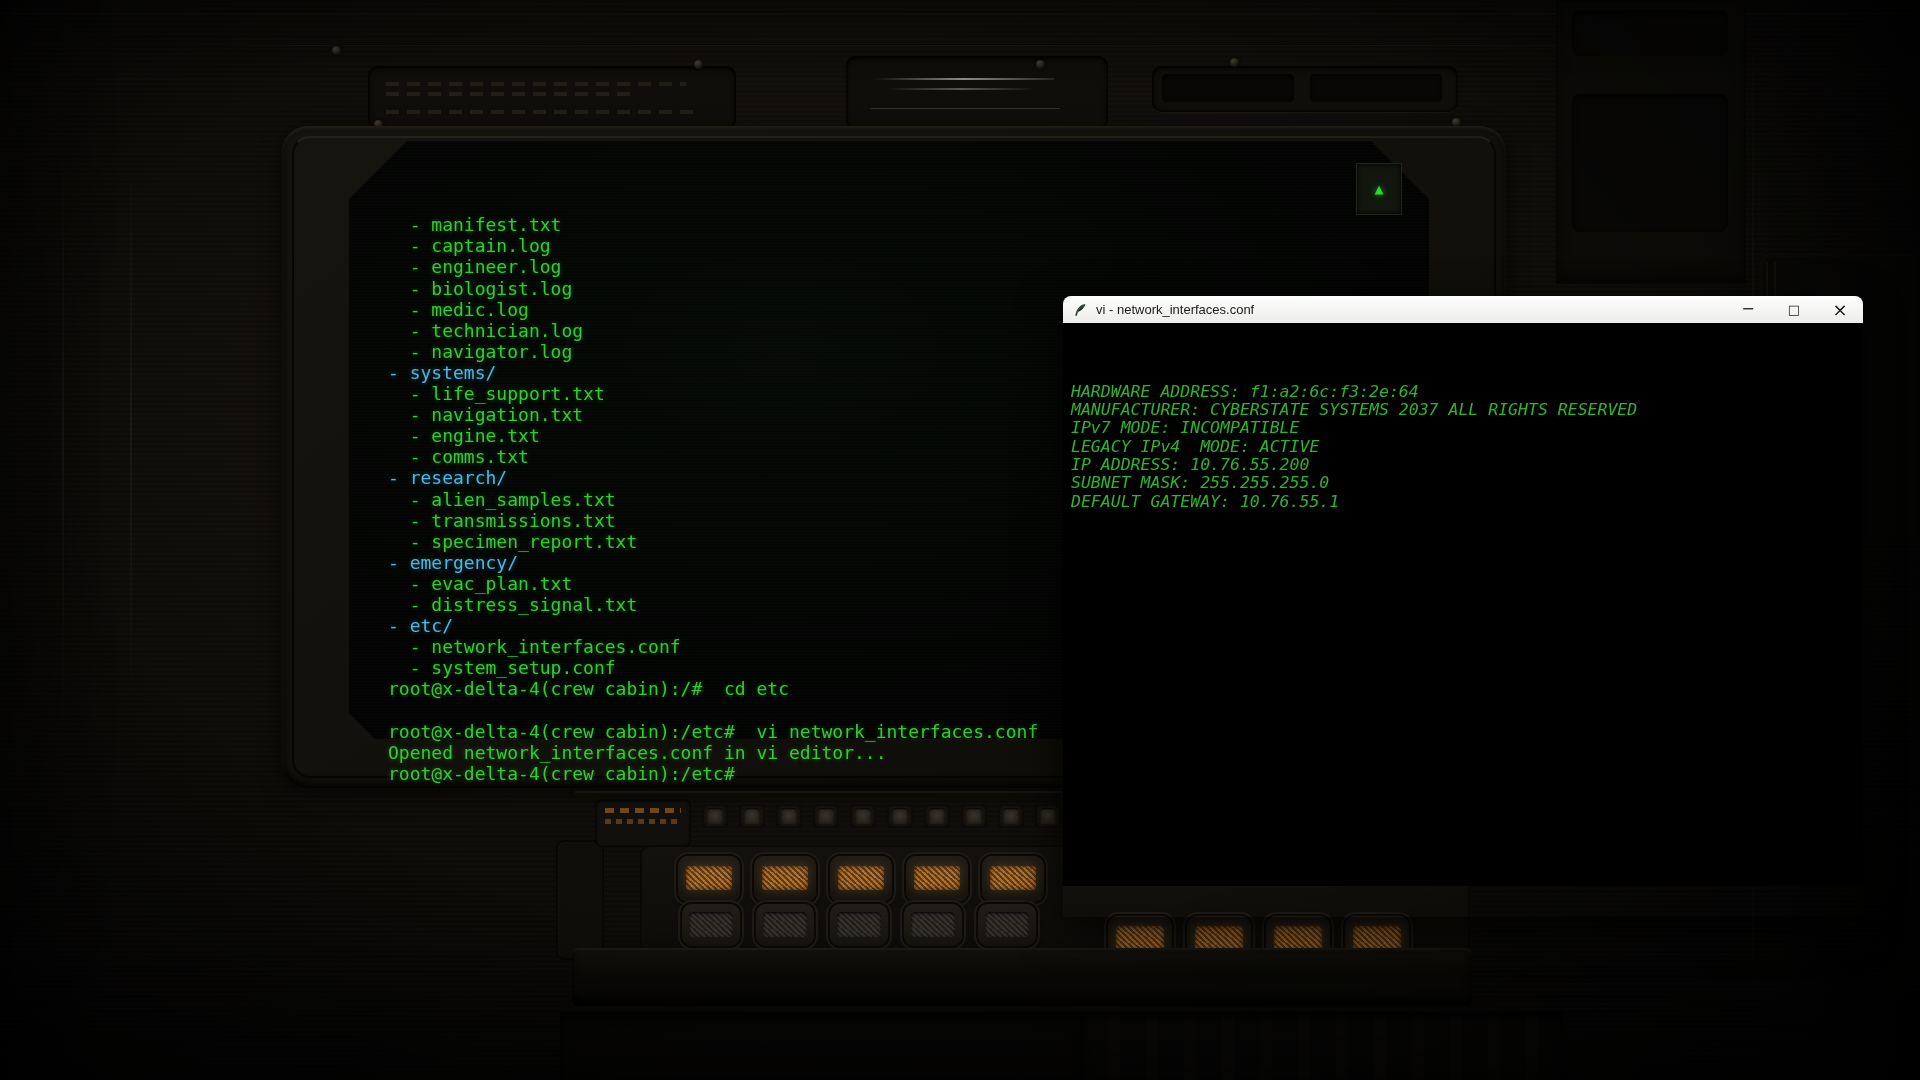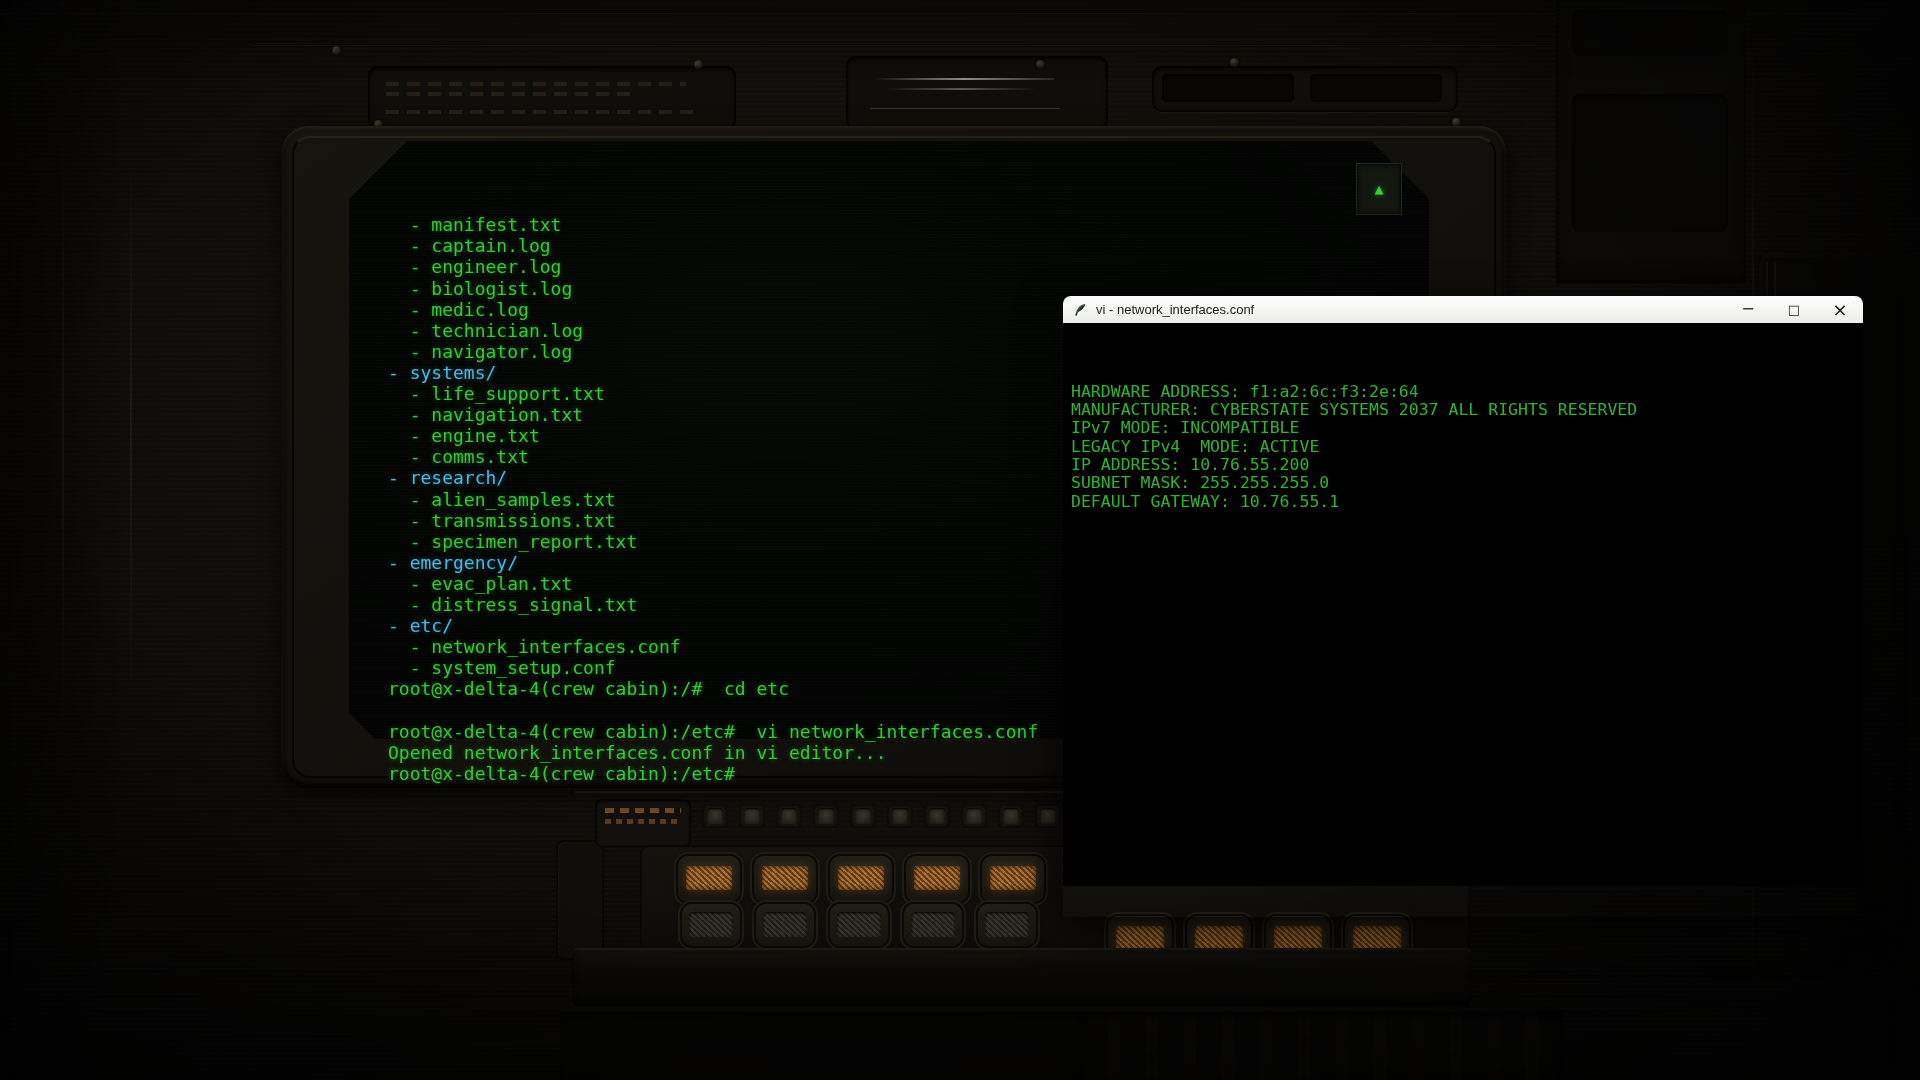--- a/index.html
+++ b/index.html
@@ -110,21 +110,21 @@
   #appicon{position:static !important;width:14px;height:16px;flex:0 0 auto;}
   #ctrls{position:static !important;margin-left:auto;display:flex;}
   .ctrl{position:static !important;width:46px;height:27px;display:flex;align-items:center;justify-content:center;
     color:#1c1c1c;font-family:"DejaVu Sans",sans-serif;cursor:default;}
   .g{position:static !important;}
   .g.min{font-size:16px;transform:translateY(-1px);}
   .g.max{font-size:13px;}
   .g.cls{font-size:18px;}
   #vicontent{left:0;top:27px;width:800px;height:563px;background:#000;padding:5px 8px;
     font-size:16.5px;line-height:18.3px;color:#2eb52e;white-space:pre;}
-  .viline{position:static !important;min-height:18.3px;}
+  .viline{position:static !important;min-height:18.3px;font-style:italic;}
   #savebar{left:0;top:590px;width:800px;height:31px;border-top:2px solid #e9e9e7;
     background:linear-gradient(#454543,#32322e);display:flex;align-items:center;justify-content:center;
     color:#3dbb3d;font-size:16px;box-shadow:inset 0 0 0 1px #1c1c1a;cursor:pointer;}
 </style>
 </head>
 <body>
 
 <div id="stage">
   <div class="tex"></div>
 

